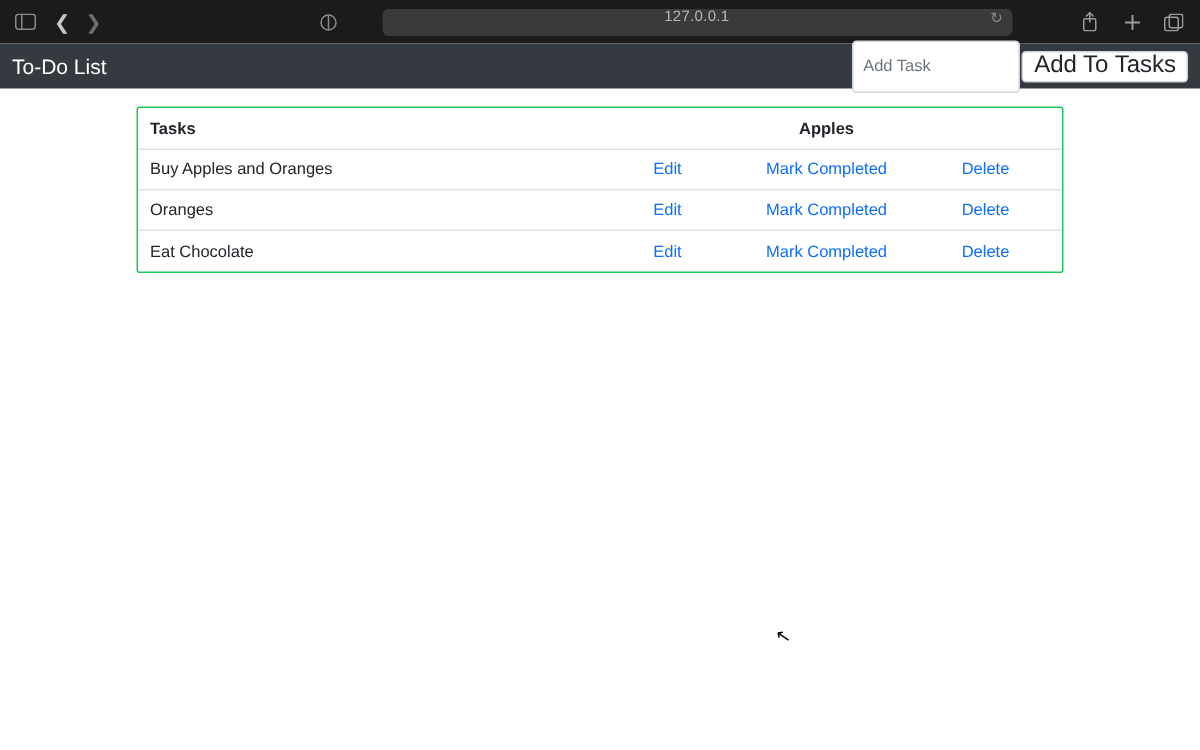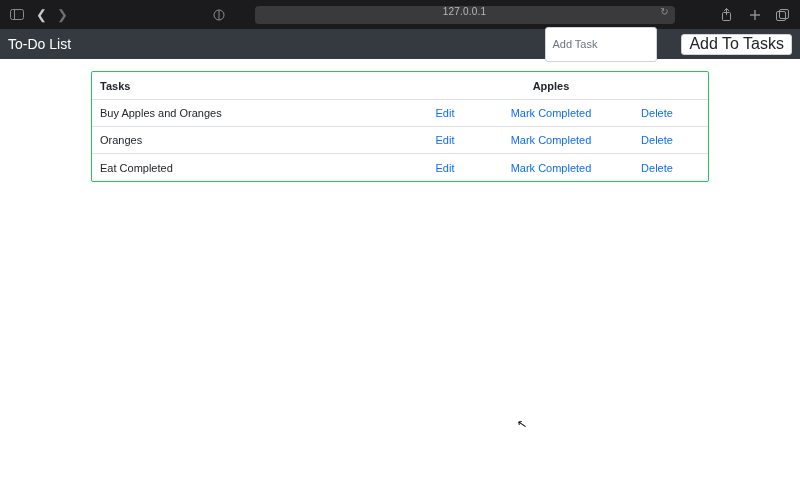--- a/index.html
+++ b/index.html
@@ -45,21 +45,21 @@
   .reload { position:absolute; right:6px; color:#8a898c; font-size:10px; }
   .chrome-right { margin-left:auto; display:flex; align-items:center; gap:14px; }
   .chrome-right .chrome-icon { color:#9b9a9d; }
 
   .app-header {
     height: 30px;
     background: #343a40;
     display:flex;
     align-items:center;
     padding: 0 8px;
-    gap: 24px;
+    gap: 1px;
   }
   .app-title { color:#fff; font-size:14px; font-weight:400; }
   .header-spacer { flex:1; }
   .add-input {
     height:35px;
     width:112px;
     border:1px solid #ced4da;
     border-radius:3px;
     background:#fff;
     font-size:11px;
@@ -181,21 +181,21 @@
     </div>
 
     <div class="tbody-row">
       <div class="cell first">Oranges</div>
       <div class="cell link">Edit</div>
       <div class="cell link">Mark Completed</div>
       <div class="cell link">Delete</div>
     </div>
 
     <div class="tbody-row">
-      <div class="cell first">Eat Completed</div>
+      <div class="cell first">Eat Chocolate</div>
       <div class="cell link">Edit</div>
       <div class="cell link">Mark Completed</div>
       <div class="cell link">Delete</div>
     </div>
   </div>
 </div>
 
 <div class="cursor">↖</div>
 
 </body></html>

